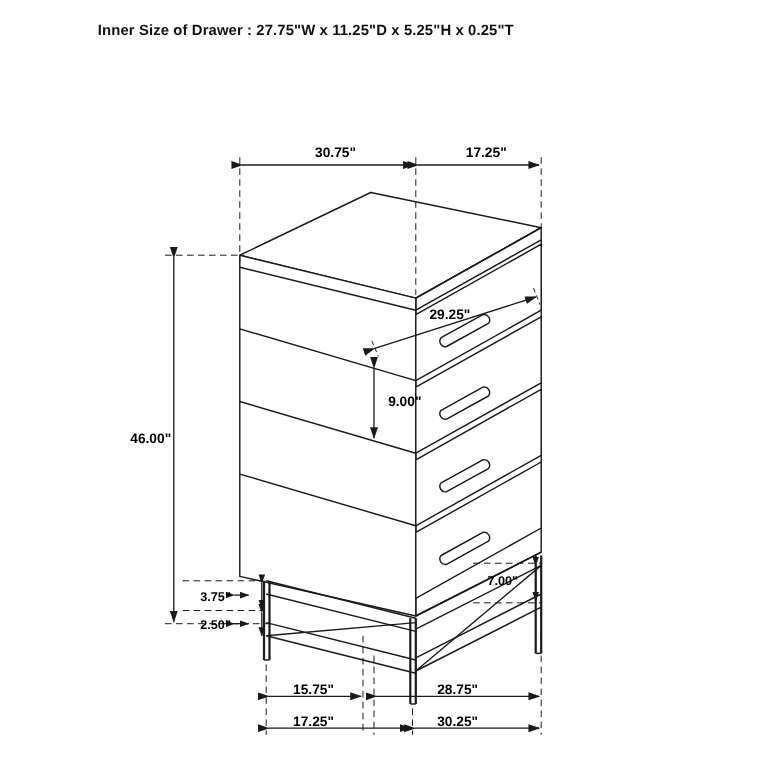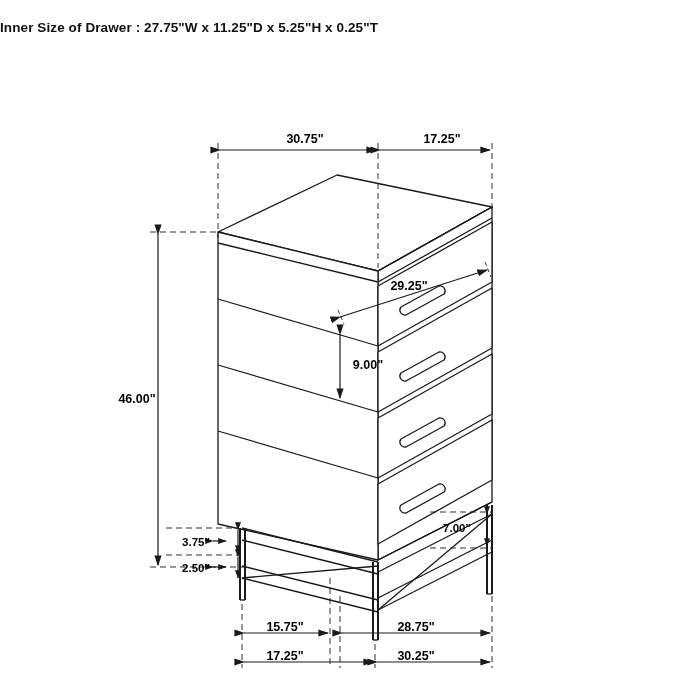--- a/index.html
+++ b/index.html
@@ -18,20 +18,21 @@
   #stage {
     position: relative;
     width: 700px;
     height: 700px;
   }
   .title {
     position: absolute;
     top: 20px;
     left: 0;
     width: 556px;
+    text-align: center;
     font-size: 13.5px;
     font-weight: bold;
     letter-spacing: 0.1px;
     color: #111;
   }
   svg.diagram {
     position: absolute;
     top: 0;
     left: 0;
   }

